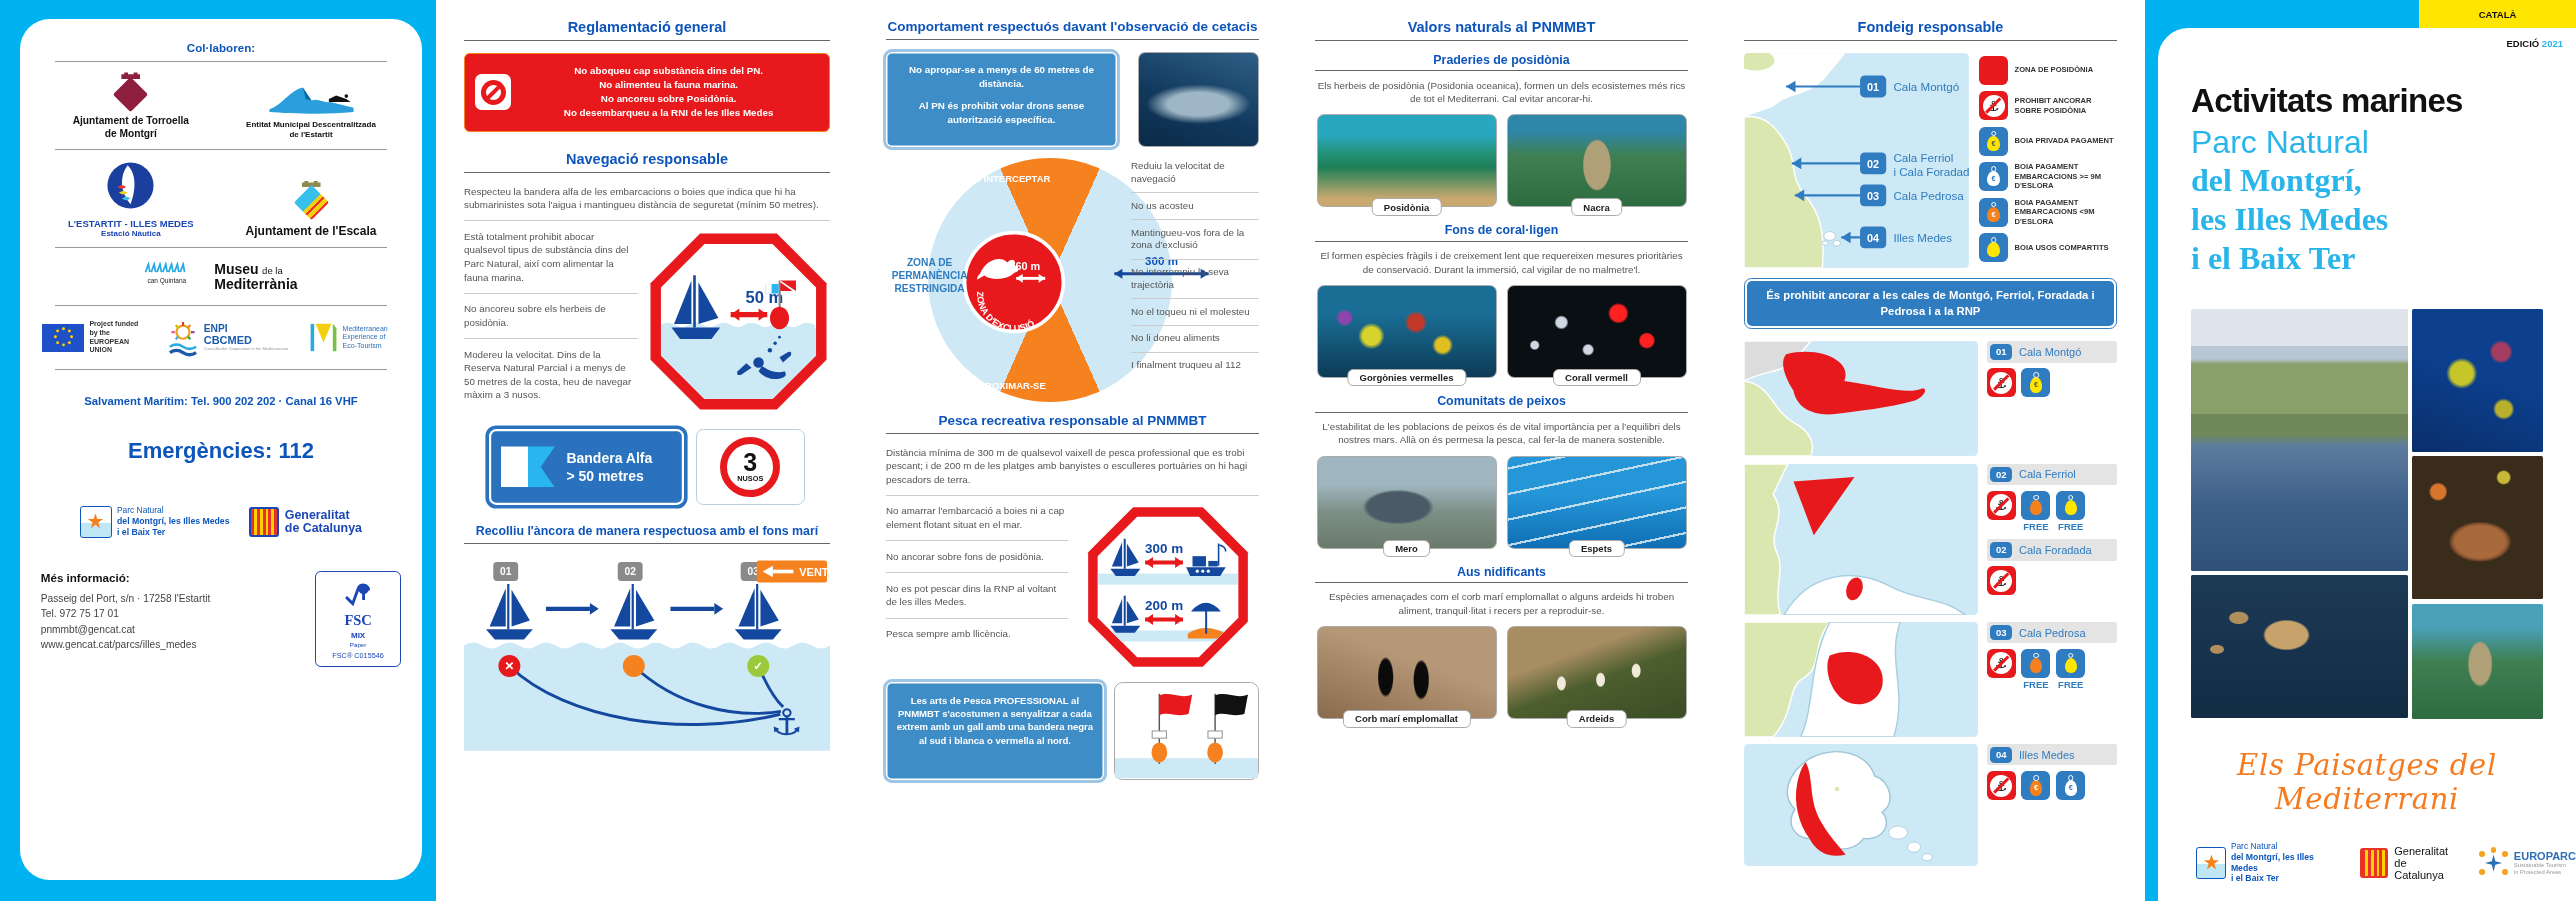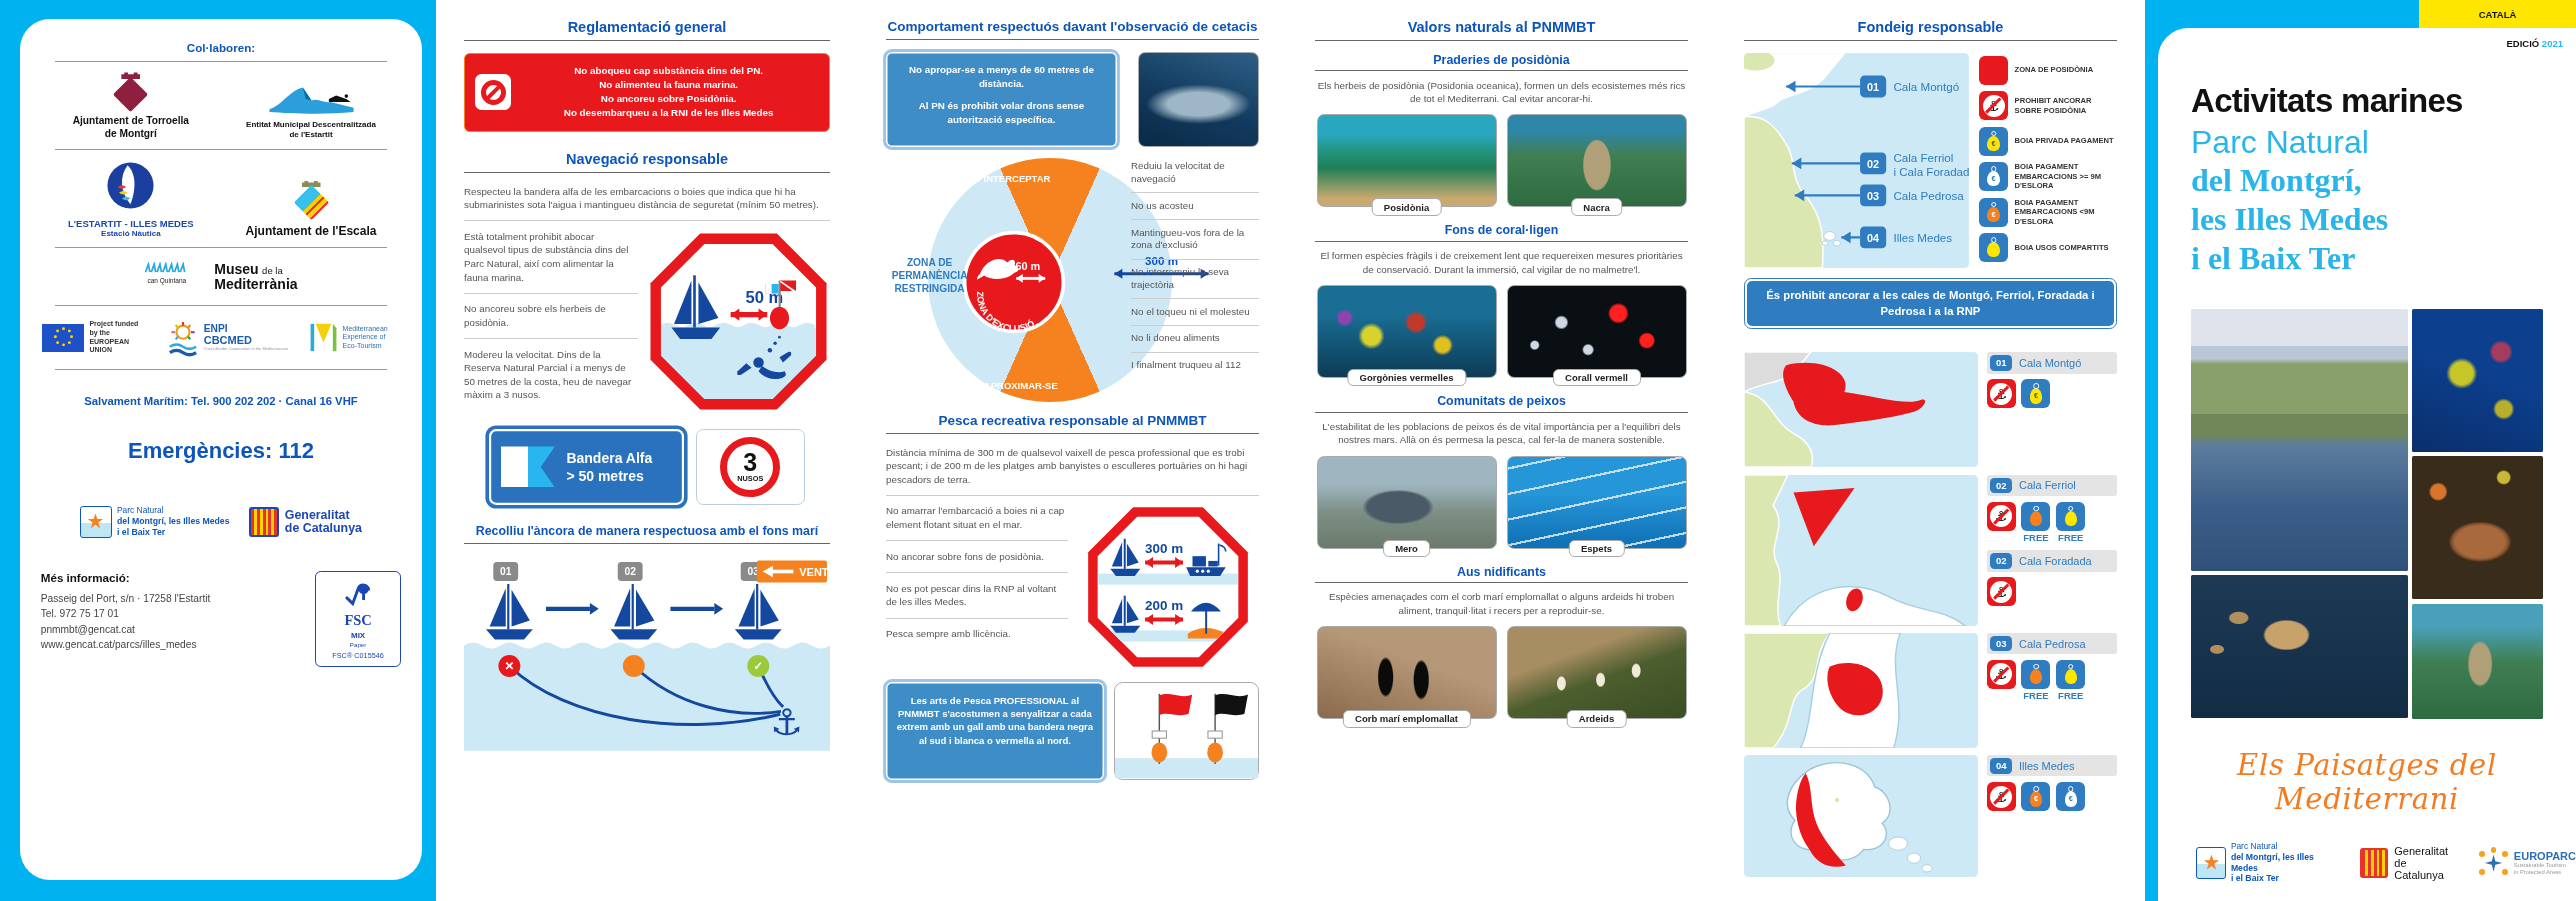--- a/index.html
+++ b/index.html
@@ -91,21 +91,21 @@
   .box-blue { background:#3f8dc6; border-radius:5.8px; box-shadow:0 0 0 1.5px #fff inset, 0 0 0 2.9px #9ec6e4; color:#fff; font-weight:bold; text-align:center; padding:11.6px 10.2px; font-size:9.8px; line-height:1.4; }
   .box-obs { width:231px; }
   .box-obs p + p { margin-top:8.7px; }
   .photo { border:1.5px solid #aaa; border-radius:7.3px; }
   .ph-dolphin { flex:1; height:95px; background:radial-gradient(ellipse 87px 33px at 50% 55%, #9fb6c6 0 35%, transparent 60%), linear-gradient(200deg,#2e5f86 0%, #123a5e 55%, #0a2a47 100%); }
   .cet-wrap { position:relative; height:256px; margin-bottom:2.9px; }
   .cet-circle { position:absolute; left:42px; top:4.4px; width:244px; height:244px; border-radius:50%;
      background:conic-gradient(from 336deg, #f5821f 0 48deg, #cfe8f6 48deg 180deg, #f5821f 180deg 228deg, #cfe8f6 228deg 360deg); }
   .cet-lab { position:absolute; width:109px; color:#fff; font-weight:bold; font-size:9.5px; text-align:center; line-height:1.2; }
   .lab-top { left:68px; top:19px; }
-  .lab-bot { left:72px; bottom:19px; }
+  .lab-bot { left:60px; bottom:19px; }
   .cet-center { position:absolute; left:75px; top:75px; }
   .zona-perm { position:absolute; left:-4.4px; top:102px; width:96px; color:#2f7cc0; font-weight:bold; font-size:10.2px; text-align:center; line-height:1.3; }
   .arrow-300 { position:absolute; left:218px; top:100px; width:115px; text-align:center; }
   .arrow-300 .d { color:#0d55bb; font-weight:bold; font-size:11.6px; margin-bottom:1.5px; }
   .cet-rules { position:absolute; right:0; top:0; width:128px; list-style:none; }
   .cet-rules li { color:#555; font-size:9.8px; line-height:1.3; padding:6.5px 0; border-bottom:0.7px solid #ccc; }
   .cet-rules li:last-child { border-bottom:none; }
   .rules2 .txt { margin:0; }
   .pro-row { display:flex; gap:10.2px; align-items:stretch; margin-top:11.6px; }
   .box-pro { width:218px; font-size:9.5px; }
@@ -140,21 +140,21 @@
   .ic-blue { background:#2f7cc0; }
   .noanchor-in { width:22px; height:22px; background:#fff; border-radius:50%; display:grid; place-items:center; position:relative; }
   .noanchor-in .a { font-size:14px; color:#000; line-height:1; font-family:"DejaVu Sans", sans-serif; }
   .noanchor-in::after { content:""; position:absolute; left:0.7px; top:9.5px; width:20.4px; height:2.5px; background:#e8191c; transform:rotate(-45deg); }
   .buoy { width:12.4px; height:15.3px; border-radius:50% 50% 46% 46% / 62% 62% 38% 38%; display:grid; place-items:center; font-size:7.3px; font-weight:bold; position:relative; margin-top:4.4px; }
   .buoy::before { content:""; position:absolute; top:-5.1px; left:50%; transform:translateX(-50%); width:3.6px; height:3.6px; border:1.5px solid rgba(255,255,255,.95); border-radius:50%; }
   .b-yellow { background:#ffe600; color:#555; }
   .b-orange { background:#f5821f; color:#fff; }
   .b-white { background:#fff; color:#2f7cc0; }
   .b-white::before { border-color:#fff; }
-  .banner-out { border:1.5px solid #2f7cc0; border-radius:7.3px; background:#fff; padding:2.2px; margin-bottom:23px; }
+  .banner-out { border:1.5px solid #2f7cc0; border-radius:7.3px; background:#fff; padding:2.2px; margin-bottom:12px; }
   .banner-in { background:#2f7cc0; border-radius:5.1px; color:#fff; font-weight:bold; text-align:center; font-size:11.3px; line-height:1.35; padding:7.3px 16px; }
   .dmap-row { display:flex; gap:8.7px; margin-bottom:7.3px; }
   .dmap { border-radius:4.4px; overflow:hidden; flex:none; }
   .dside { flex:1; }
   .dhead { background:#e4e4e4; display:flex; align-items:center; gap:6.5px; padding:2.9px 3.6px; border-radius:2.2px; }
   .dnum { background:#2f7cc0; color:#fff; font-weight:bold; border-radius:4.4px; padding:2.2px 5.8px; font-size:9.5px; }
   .dname { color:#2f7cc0; font-size:11px; }
   .dicons { display:flex; gap:5.8px; margin-top:5.8px; align-items:flex-start; }
   .dic { display:flex; flex-direction:column; align-items:center; gap:1.5px; }
   .free { color:#2f7cc0; font-weight:bold; font-size:9.5px; }

